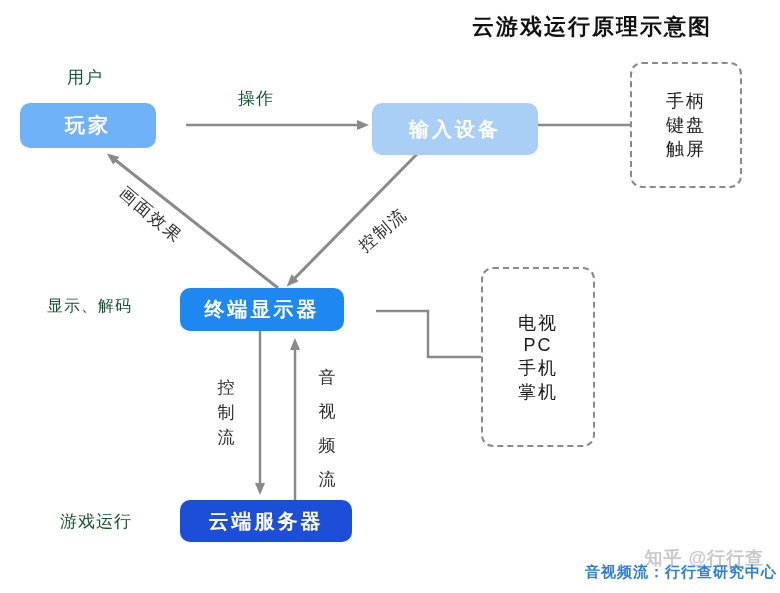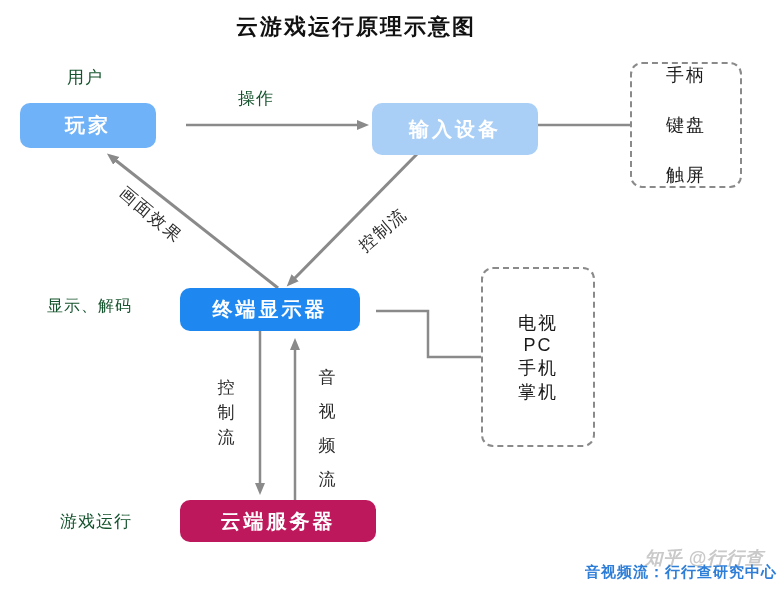--- a/index.html
+++ b/index.html
@@ -2,42 +2,42 @@
 <html><head>
 <meta charset="utf-8">
 <style>
   * { margin: 0; padding: 0; box-sizing: border-box; }
   html, body { width: 780px; height: 593px; background: #ffffff; overflow: hidden; }
   body { font-family: "Liberation Sans", "DejaVu Sans", sans-serif; color: #222; }
   .stage { position: relative; width: 780px; height: 593px; background: #fff; }
 
   .title {
     position: absolute; left: 0; top: 12px; width: 712px;
-    text-align: center; font-size: 22px; font-weight: bold; color: #111;
+    text-align: right; font-size: 22px; font-weight: bold; color: #111;
     letter-spacing: 2px;
   }
 
   svg.wires { position: absolute; left: 0; top: 0; width: 780px; height: 593px; }
 
   .node {
     position: absolute; display: flex; align-items: center; justify-content: center;
     border-radius: 10px; color: #fff; font-size: 20px; font-weight: bold;
     letter-spacing: 3px;
   }
   .node-player   { left: 20px;  top: 103px; width: 136px; height: 45px; background: #6FB2F8; }
   .node-input    { left: 372px; top: 103px; width: 166px; height: 52px; background: #A9CFF7; }
-  .node-display  { left: 180px; top: 288px; width: 180px; height: 43px; background: #1E88F0; }
-  .node-server   { left: 180px; top: 500px; width: 196px; height: 42px; background: #be185d; }
+  .node-display  { left: 180px; top: 288px; width: 164px; height: 43px; background: #1E88F0; }
+  .node-server   { left: 180px; top: 500px; width: 172px; height: 42px; background: #1d4ed8; }
 
   .dashed-box {
     position: absolute; border: 2px dashed #8a8a8a; border-radius: 12px;
     display: flex; flex-direction: column; align-items: center; justify-content: center;
     font-size: 18px; color: #1a1a1a; background: #fff;
   }
-  .dashed-peripherals { left: 630px; top: 62px;  width: 112px; height: 126px; gap: 26px; justify-content: center; }
+  .dashed-peripherals { left: 630px; top: 62px;  width: 112px; height: 126px; gap: 0; justify-content: center; }
   .dashed-devices     { left: 481px; top: 267px; width: 114px; height: 180px; }
   .dashed-box span { letter-spacing: 2px; }
 
   .lbl {
     position: absolute; font-size: 17px; color: #14532d; letter-spacing: 1px; white-space: nowrap;
   }
   .lbl-user    { left: 67px;  top: 66px; }
   .lbl-operate { left: 238px; top: 87px; }
   .lbl-decode  { left: 35px;  top: 296px; font-size: 16px; margin-left: 12px; }
   .lbl-run     { left: 60px;  top: 510px; }
@@ -51,21 +51,21 @@
 
   .lbl-vert {
     position: absolute; width: 20px; text-align: center; font-size: 17px;
     color: #2b2b2b; line-height: 25px; word-break: break-all;
   }
   .lbl-ctrl-vert { left: 216px; top: 375px; }
   .lbl-av-vert   { left: 317px; top: 361px; line-height: 34px; }
 
   .watermark {
     position: absolute; right: 16px; top: 546px; font-size: 18px; font-weight: bold;
-    color: #c9c9c9; letter-spacing: 1px; font-style: italic;
+    color: #c9c9c9; letter-spacing: 1px;
   }
   .source {
     position: absolute; right: 3px; top: 563px; font-size: 15px; font-weight: bold;
     color: #2E7ED8; letter-spacing: 1px;
   }
 </style>
 </head>
 <body>
 
 <div class="stage">

